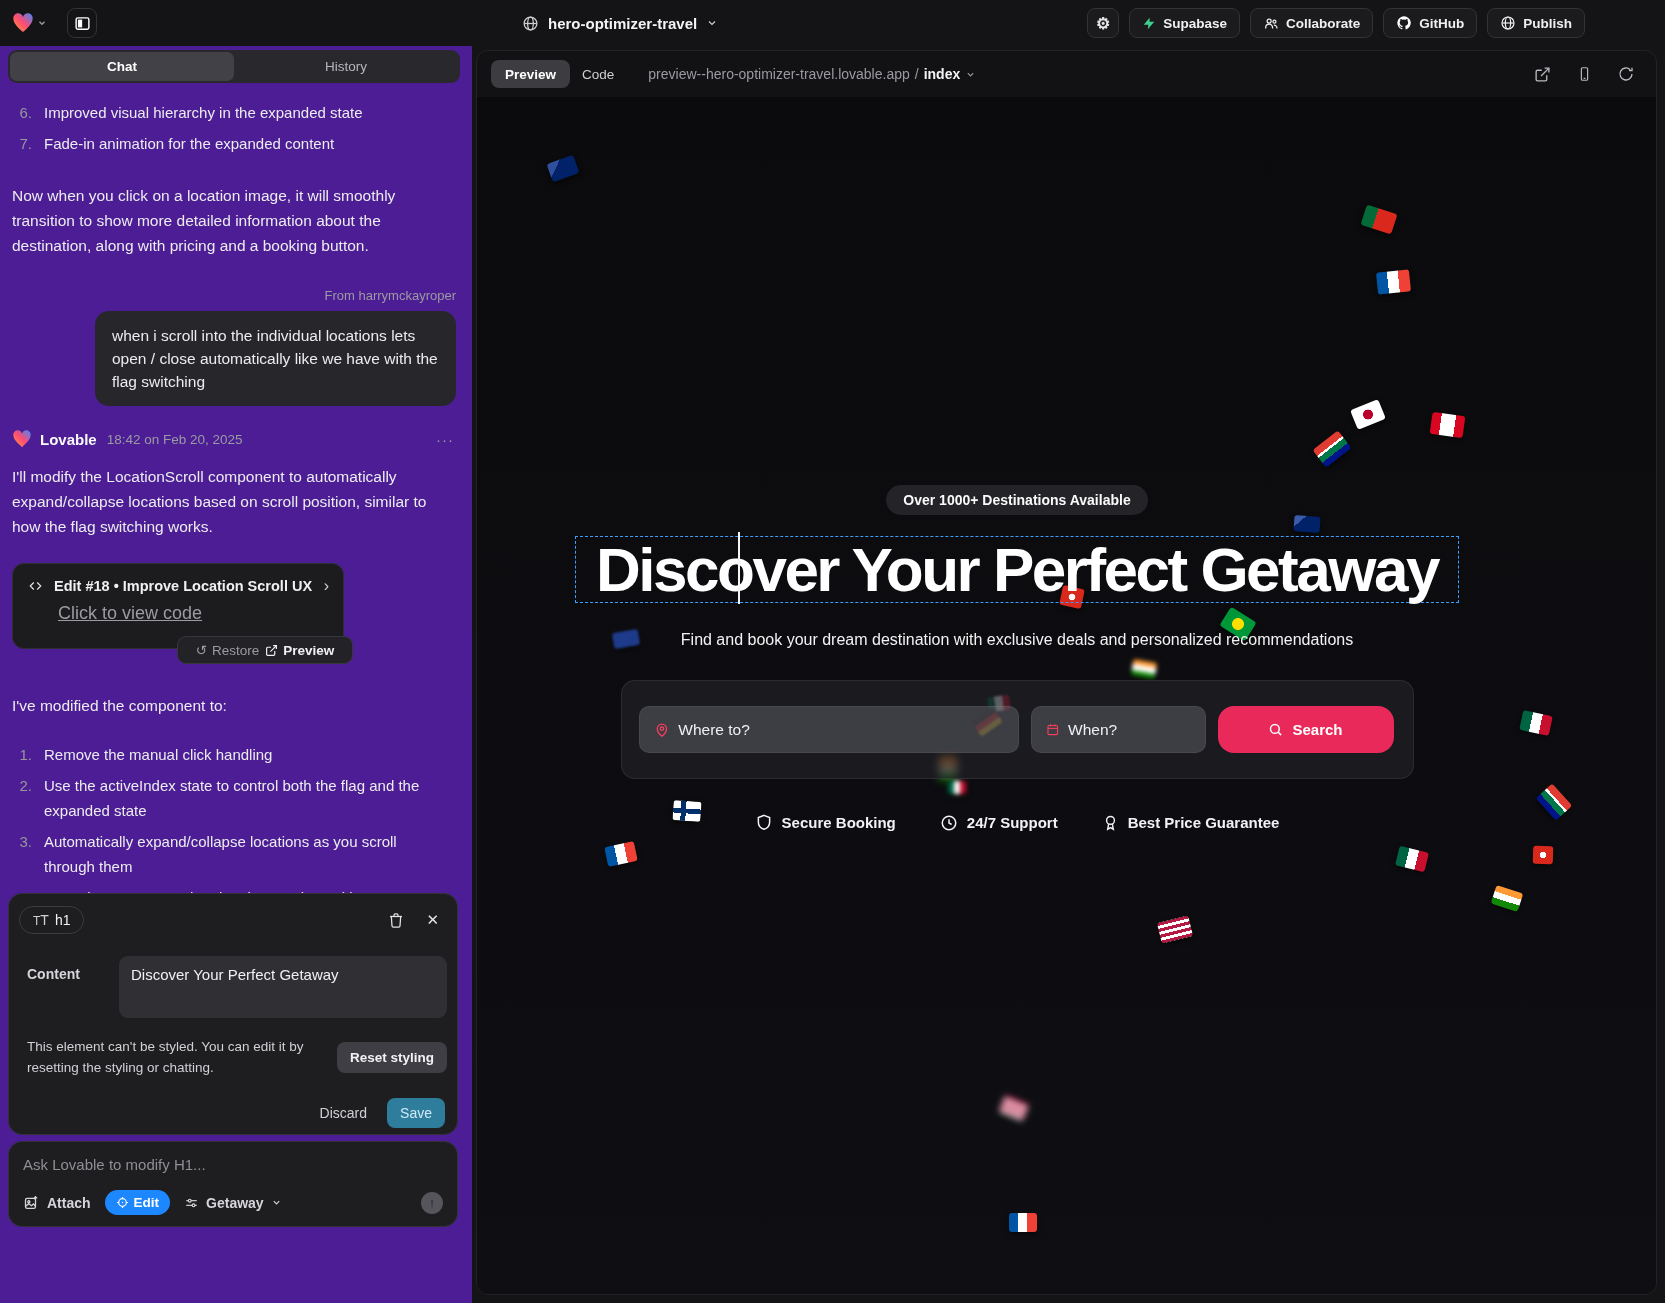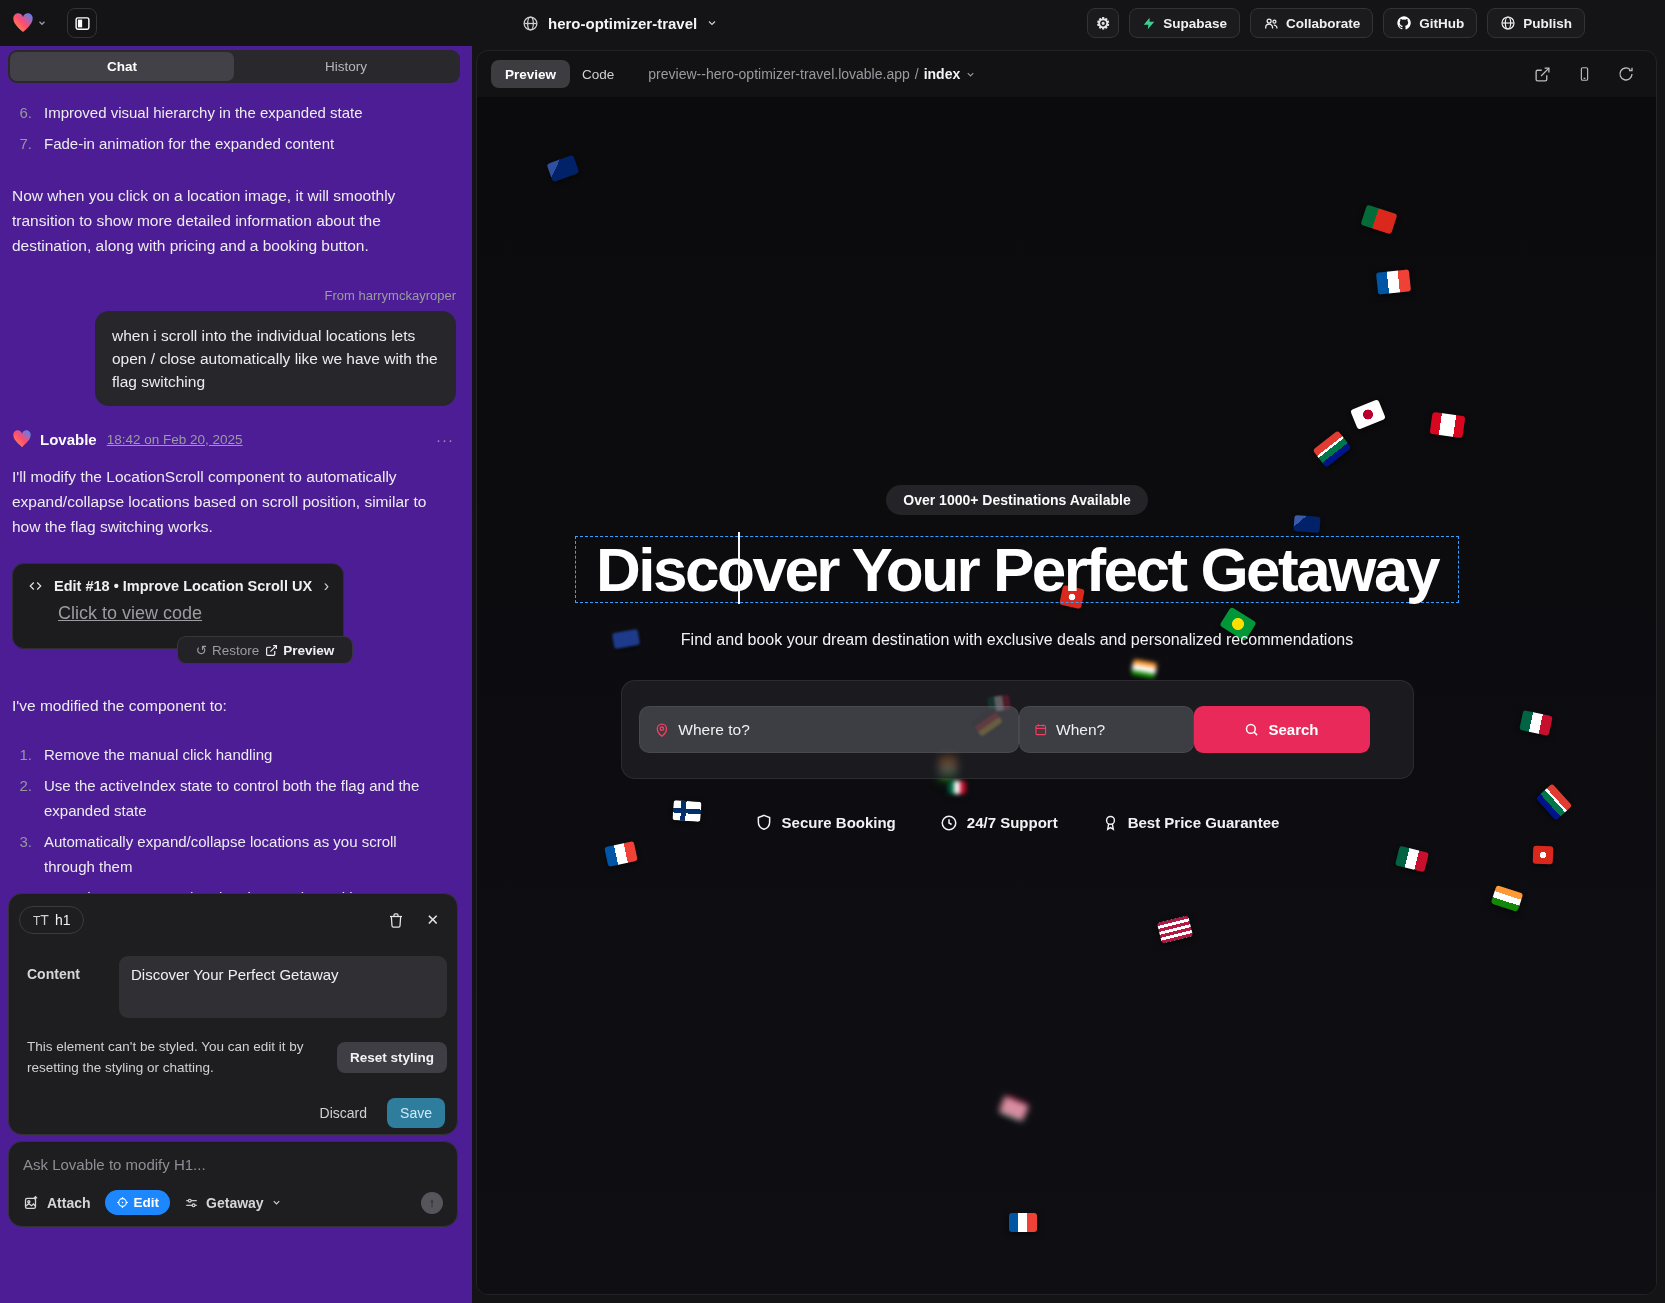--- a/index.html
+++ b/index.html
@@ -31,21 +31,21 @@
 
   .chat { position:absolute; left:0; top:44px; width:472px; height:841px; overflow:hidden; padding:10px 12px 0 12px; }
   .olist .oli { display:flex; gap:12px; font-size:15px; line-height:25px; color:#ececef; }
   .olist .onum { width:20px; text-align:right; color:#97979d; flex:none; }
   .para { font-size:15.5px; line-height:25px; color:#ececef; }
   .from-label { text-align:right; font-size:13px; color:#9b9ba1; margin-top:30px; padding-right:4px; }
   .bubble { margin:8px 4px 0 83px; background:#27272b; border-radius:14px; padding:13px 17px;
     font-size:15.5px; line-height:23px; color:#ececef; }
   .agent-row { display:flex; align-items:center; margin-top:24px; gap:8px; }
   .agent-name { font-size:15px; font-weight:700; color:#fafafa; }
-  .agent-time { font-size:13.5px; color:#9b9ba1; margin-left:2px;text-decoration:underline; }
+  .agent-time { font-size:13.5px; color:#9b9ba1; margin-left:2px; }
   .agent-menu { margin-left:auto; color:#9b9ba1; font-size:15px; letter-spacing:1px; padding-right:6px; }
 
   .edit-card { margin-top:24px; width:332px; background:#1c1c1f; border:1px solid #2e2e33;
     border-radius:12px; padding:13px 14px 24px 14px; }
   .ec-row { display:flex; align-items:center; gap:10px; }
   .ec-title { font-size:14.5px; font-weight:600; color:#f0f0f3; flex:1; }
   .ec-sub { margin:8px 0 0 31px; font-size:18px; color:#9b9ba1;text-decoration:underline; }
   .restore-pill { position:relative; margin:-13px 0 0 165px; width:176px; height:28px;
     background:#232327; border:1px solid #36363b; border-radius:9px; display:flex;
     align-items:center; justify-content:center; gap:6px; }
@@ -108,29 +108,29 @@
   .hero { position:absolute; left:40px; top:0; width:1000px; display:flex; flex-direction:column; align-items:center; }
   .badge { margin-top:388px; background:#232328; border-radius:999px; padding:7px 17px;
     font-size:14px; font-weight:700; color:#fafafa; }
   .h1-box { margin-top:21px; width:884px; height:67px; border:1px dashed #3aa0ff;
     display:flex; align-items:center; justify-content:center; position:relative; }
   .hero-title { font-size:62px; font-weight:700; letter-spacing:-2.5px; color:#ffffff; white-space:nowrap; }
   .caret { position:absolute; left:162px; top:-5px; width:1.5px; height:72px; background:#f5f5f7; }
   .hero-sub { margin-top:28px; font-size:16px; color:#f2f2f4; }
   .search-card { margin-top:31px; width:793px; height:99px; background:rgba(32,32,38,0.72);
     border:1px solid rgba(255,255,255,0.08); border-radius:14px; display:flex; align-items:center;
-    padding:0 17px; }
+    padding:0 17px; gap:12px; }
   .s-input { height:47px; background:rgba(118,118,128,0.38); border:1px solid rgba(255,255,255,0.06);
     border-radius:10px; display:flex; align-items:center; gap:9px; padding:0 14px; }
   .s-input input { background:transparent; border:none; outline:none; font-size:15.5px; color:#f2f2f4;
     font-family:"Liberation Sans",sans-serif; width:100%; }
   .s-input input::placeholder { color:#f0f0f2; }
   .s-where { width:380px; }
   .s-when { width:175px; }
-  .search-btn { width:176px; height:47px; background:#e8295a; border-radius:9px; display:flex;
+  .search-btn { width:176px; height:47px; background:#e8295a; border-radius:16px; display:flex;
     align-items:center; justify-content:center; gap:9px; color:#fff; font-size:15px; font-weight:700; }
   .trust-row { margin-top:34px; display:flex; align-items:center; gap:44px;justify-content:flex-end; }
   .trust { display:flex; align-items:center; gap:9px; font-size:15px; font-weight:700; color:#f2f2f4; }
 </style>
 </head>
 <body>
 
 <div class="topbar">
   <div class="tb-left">
     <div class="logo-btn">

